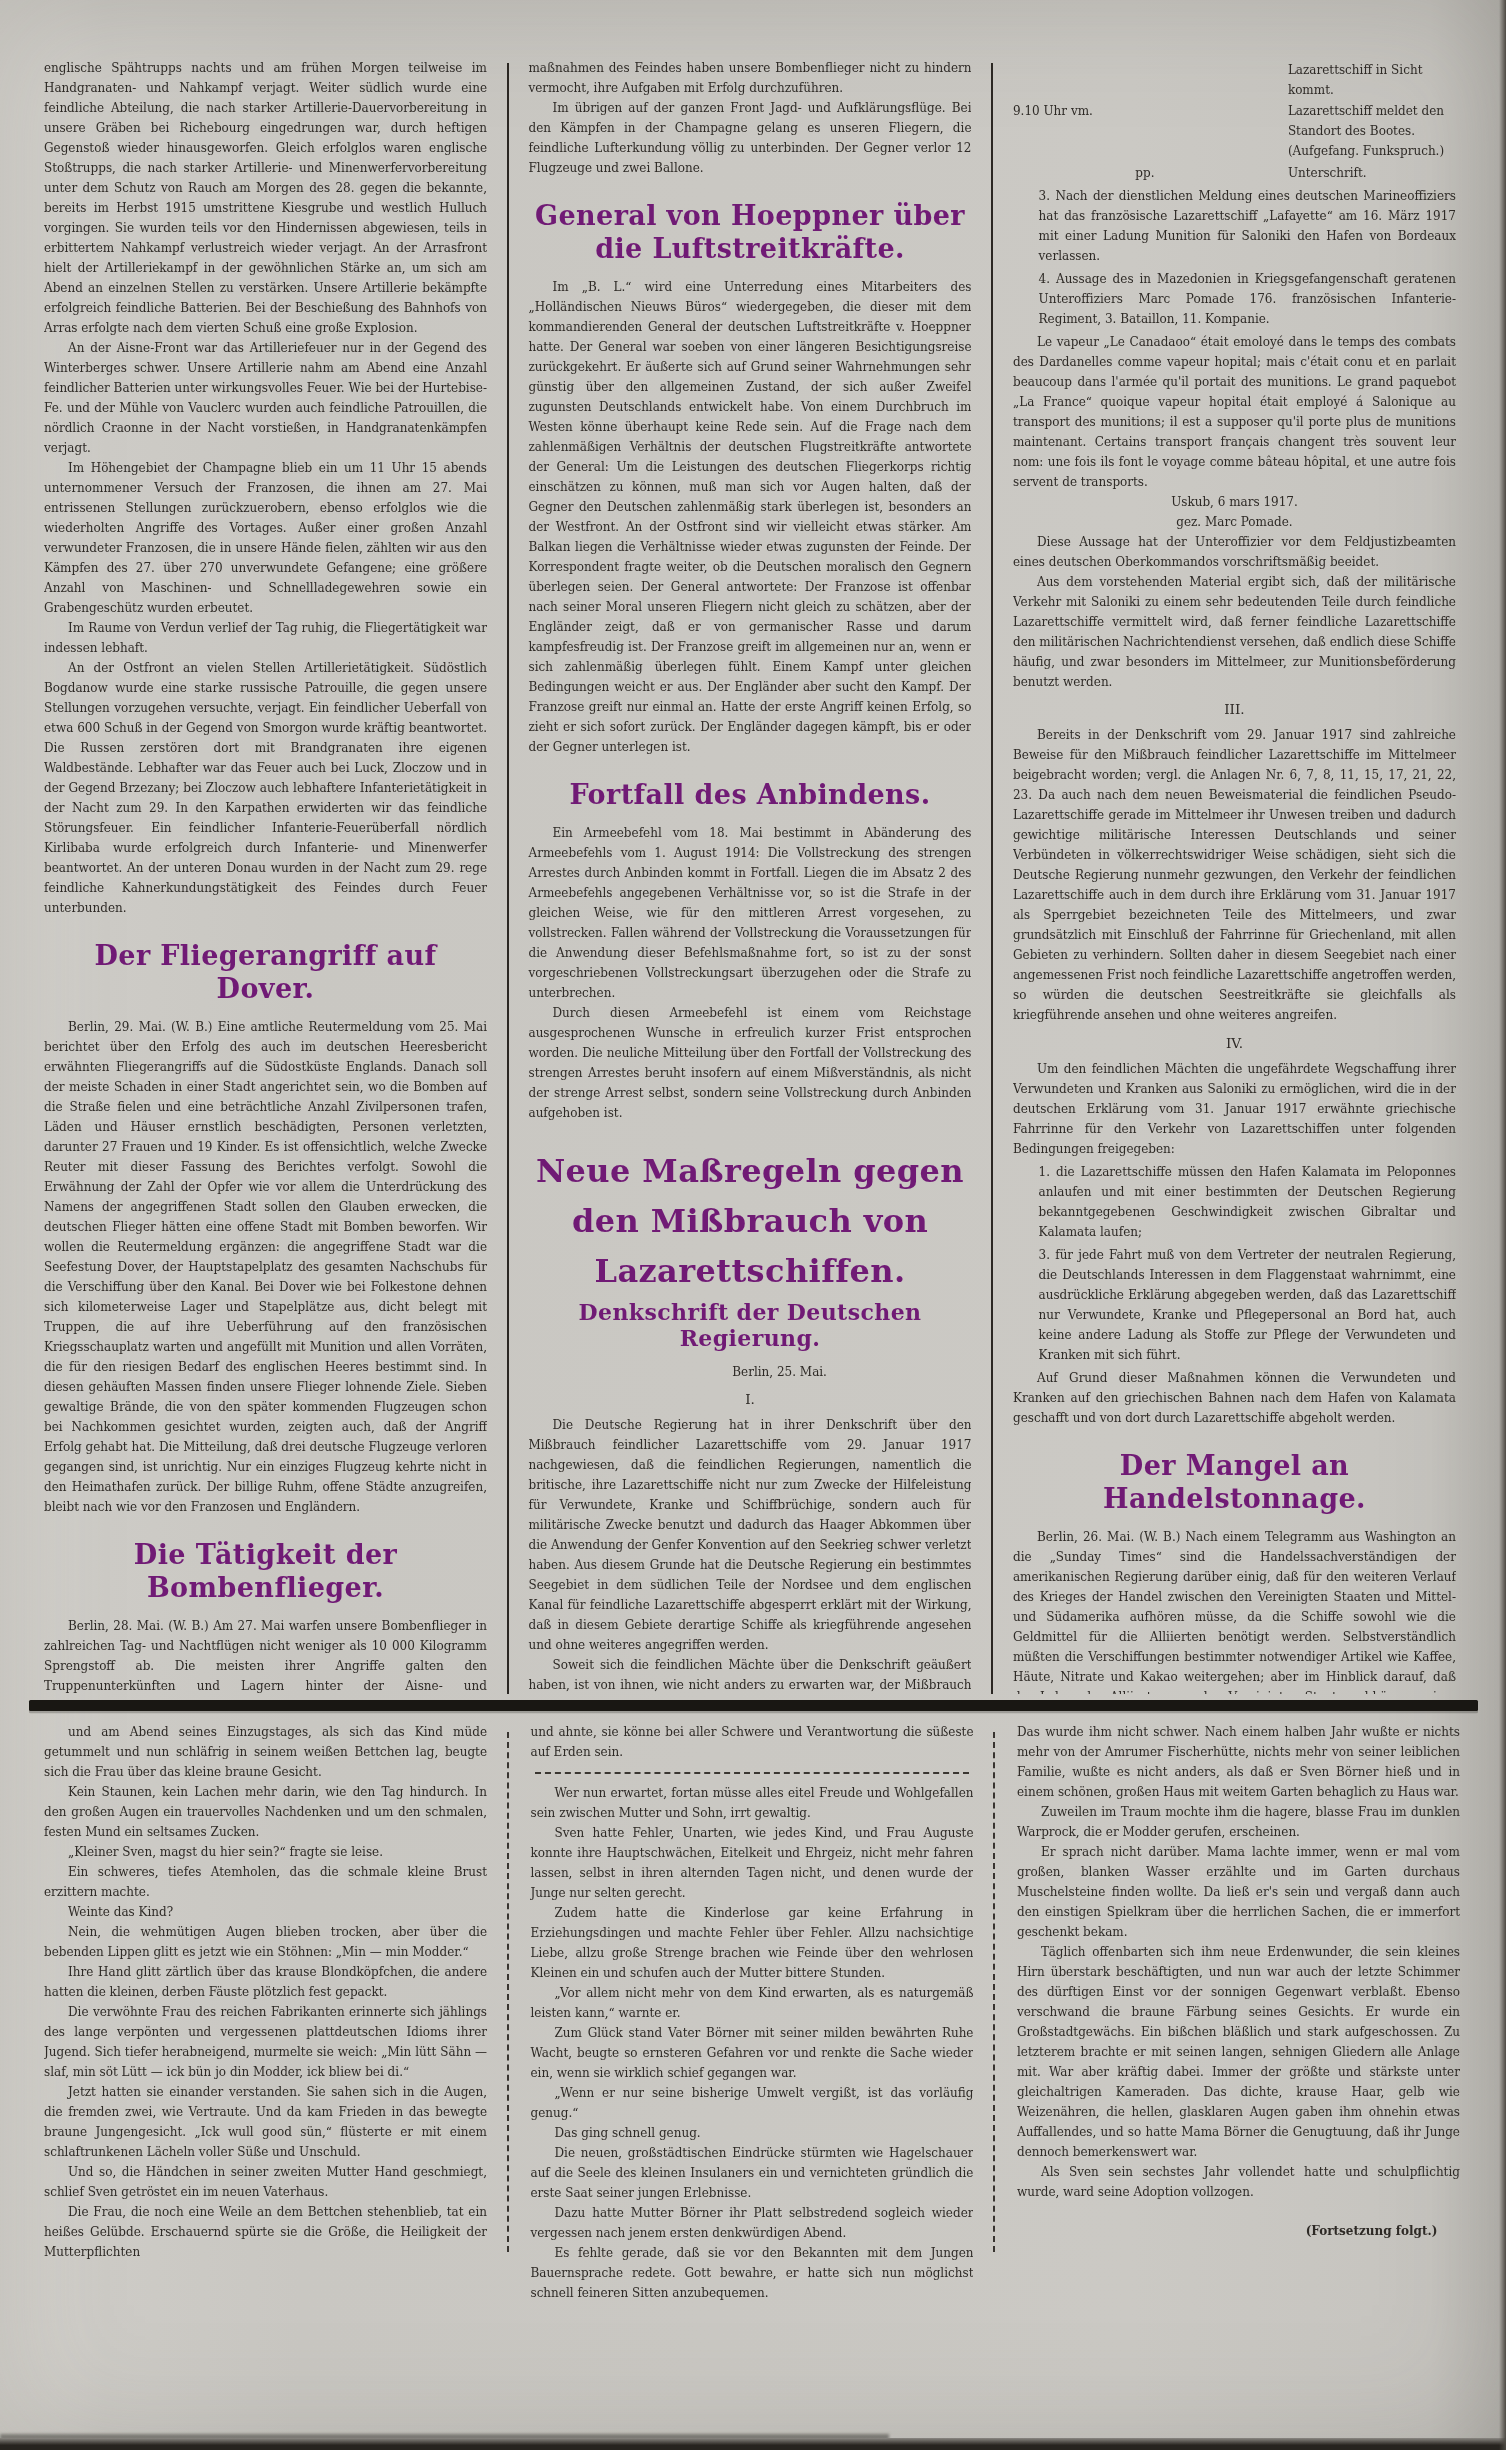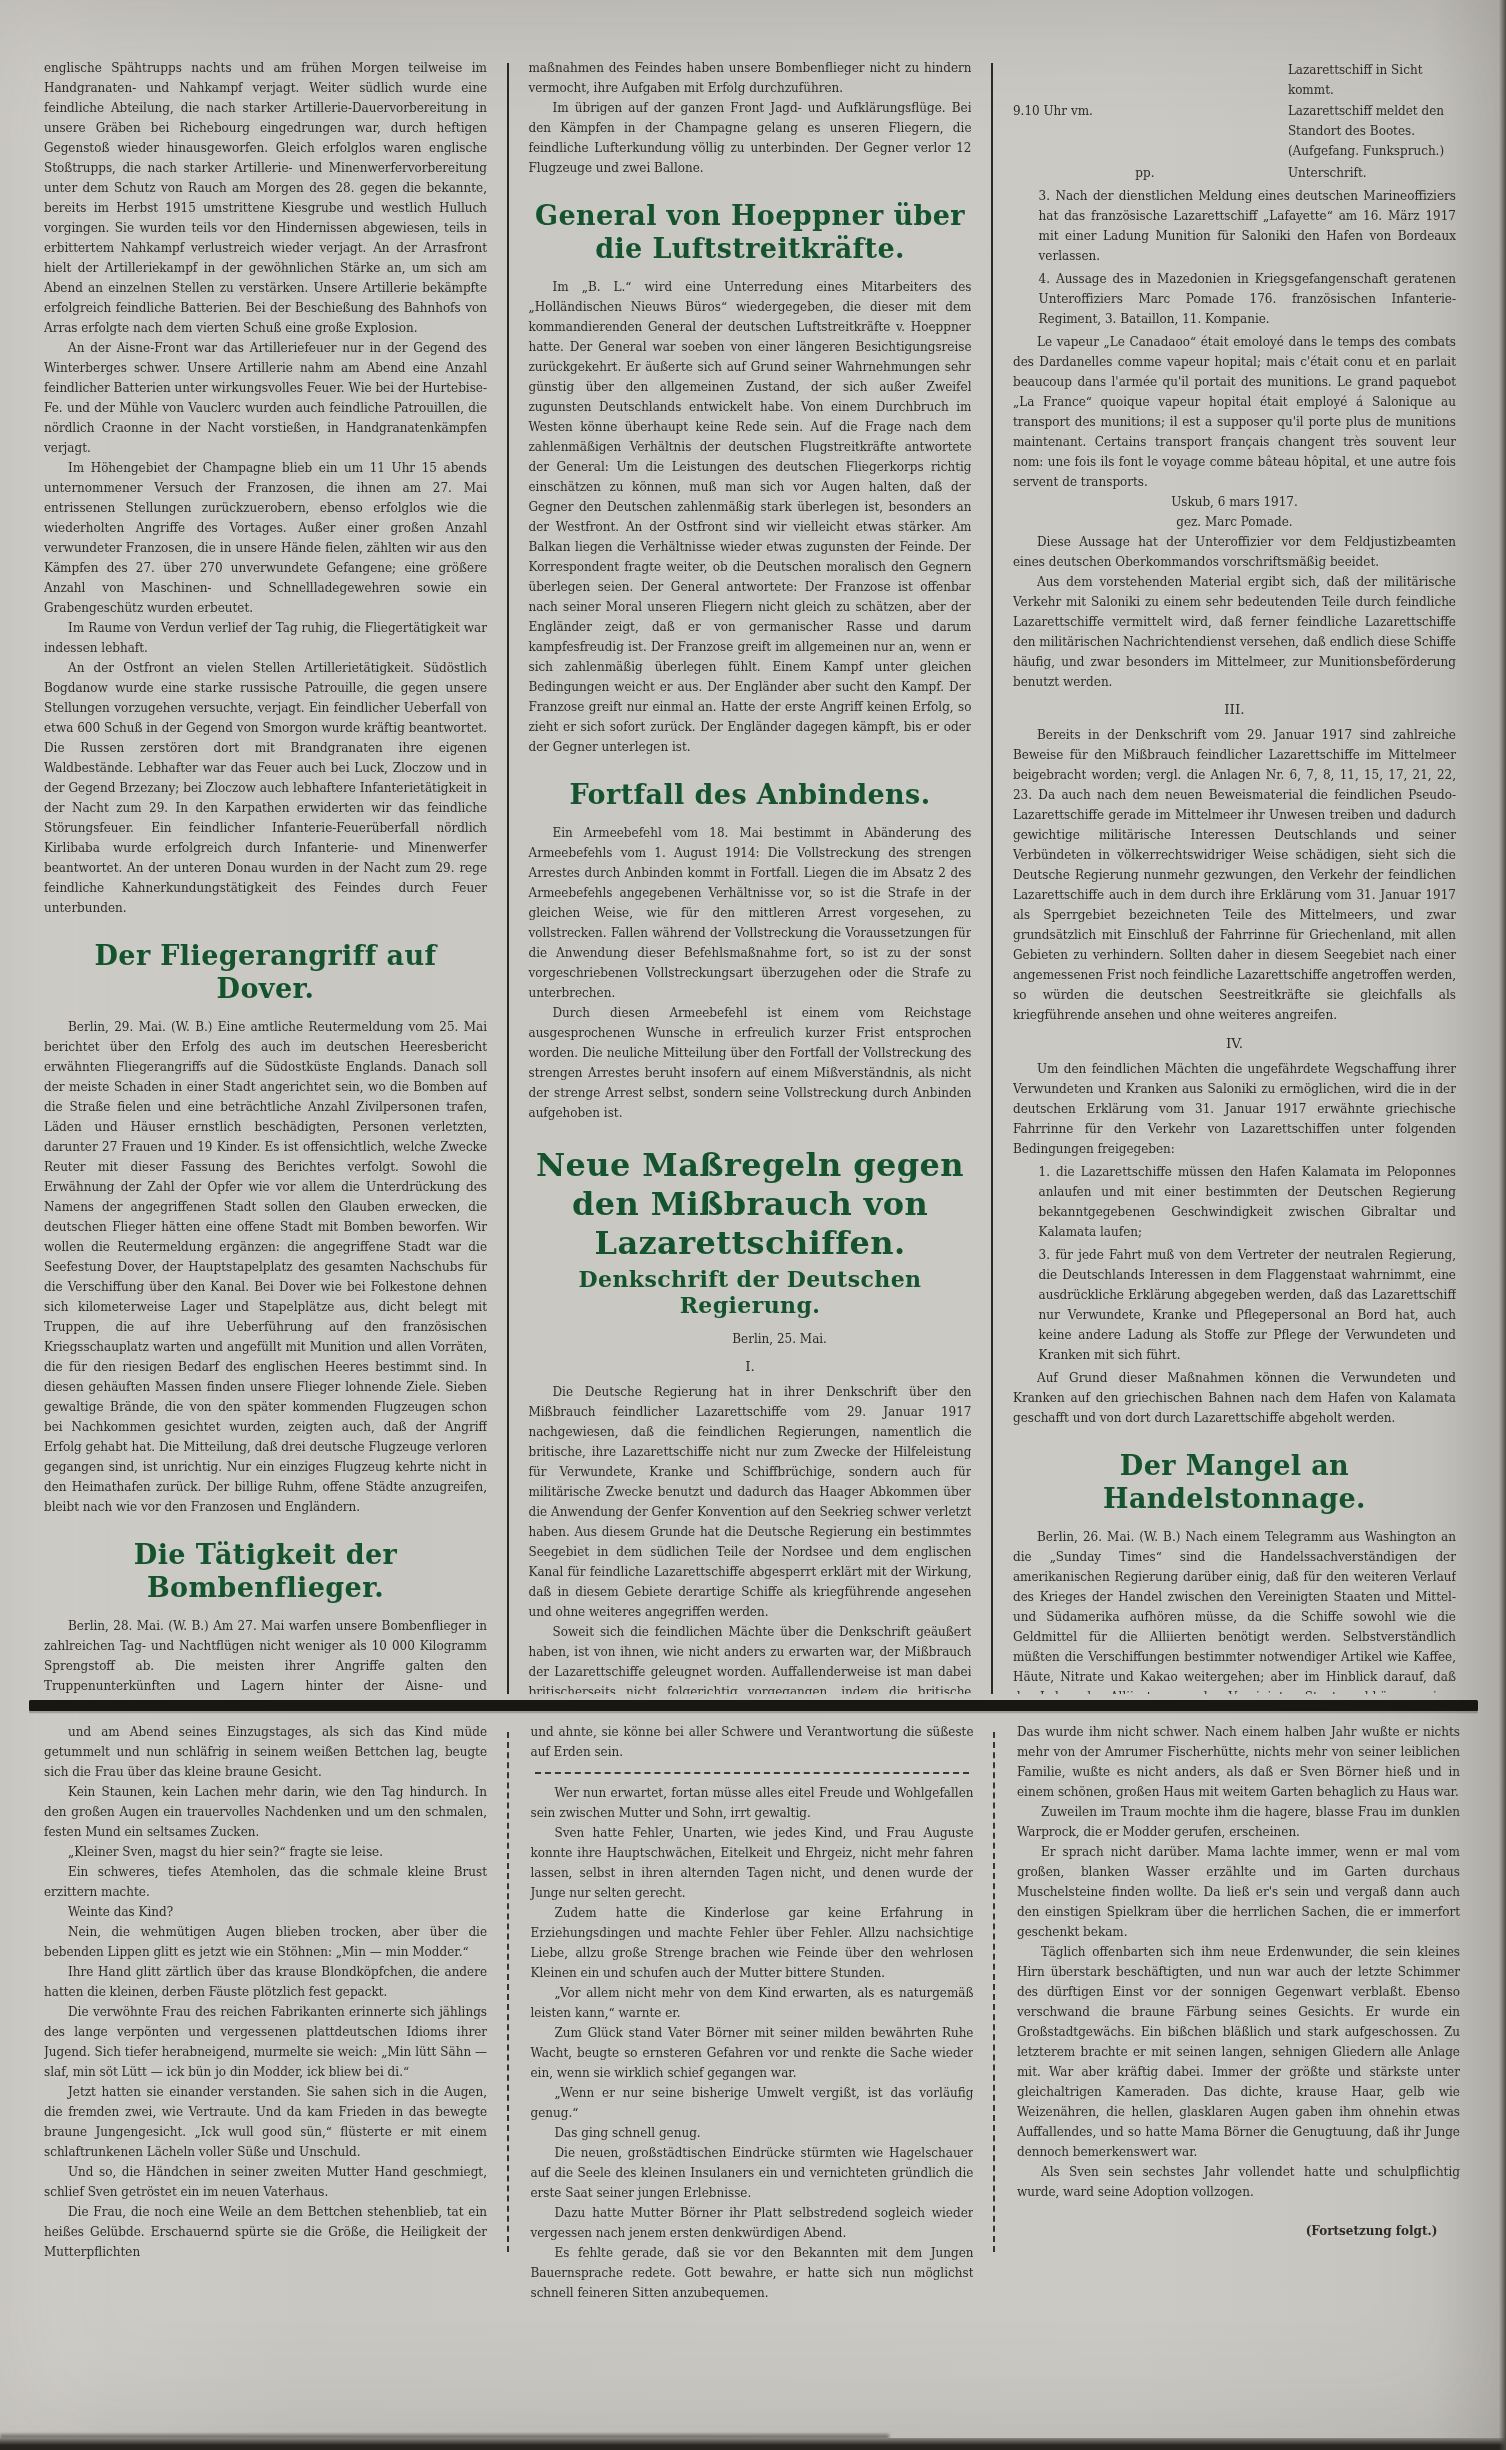--- a/index.html
+++ b/index.html
@@ -19,22 +19,22 @@
   .top .col{height:1636px;}
   .bottom{margin-top:10.5px;}
   .bottom .col{height:693px;}
   .vrule{width:2.3px;background:#2b2723;margin:4.5px 19.6px 0 19.6px;}
   .vrule.dashed{background:none;border-left:2.3px dashed #383430;height:520px;margin-top:10.5px;}
   .hbar{height:11.3px;background:#191713;margin:6px -15px 0 -15px;border-radius:1.5px;
     box-shadow:0 2.3px 0 rgba(25,23,19,.25);}
   
   .p{margin:0;text-indent:2em;}
   .pc{margin:0;text-indent:0;}
-  .head{font-weight:bold;text-align:center;text-indent:0;color:#14532d;letter-spacing:0.4px;}
-  .h1{font-size:32px;line-height:39px;margin:22.6px 0 4.5px 0;}
+  .head{font-weight:bold;text-align:center;text-indent:0;color:#701a75;letter-spacing:0.4px;}
+  .h1{font-size:32px;line-height:50px;margin:22.6px 0 4.5px 0;}
   .h2{font-size:27px;line-height:33px;margin:21px 0 12px 0;}
   .h3{font-size:22px;line-height:25.6px;margin:4.5px 0 10.5px 0;}
   .roman{text-align:center;text-indent:0;margin:7.5px 0 6px 0;font-size:13.6px;}
   .center{text-align:center;text-indent:0;margin:0;}
   .dateline{text-align:left;text-indent:0;padding-left:46%;margin:1.5px 0;}
   .right{text-align:right;text-indent:0;margin:19.6px 22.6px 0 0;font-weight:bold;}
   .li{margin:3px 0 3px 25.6px;text-indent:0;padding-left:0;}
   .dashline{border-top:2.3px dashed #3a3631;margin:10.5px 4.5px 9px 4.5px;height:0;}
   .row3{display:flex;text-align:left;margin:1.5px 0;}
   .row3 .c1{width:27%;padding-right:6px;}

